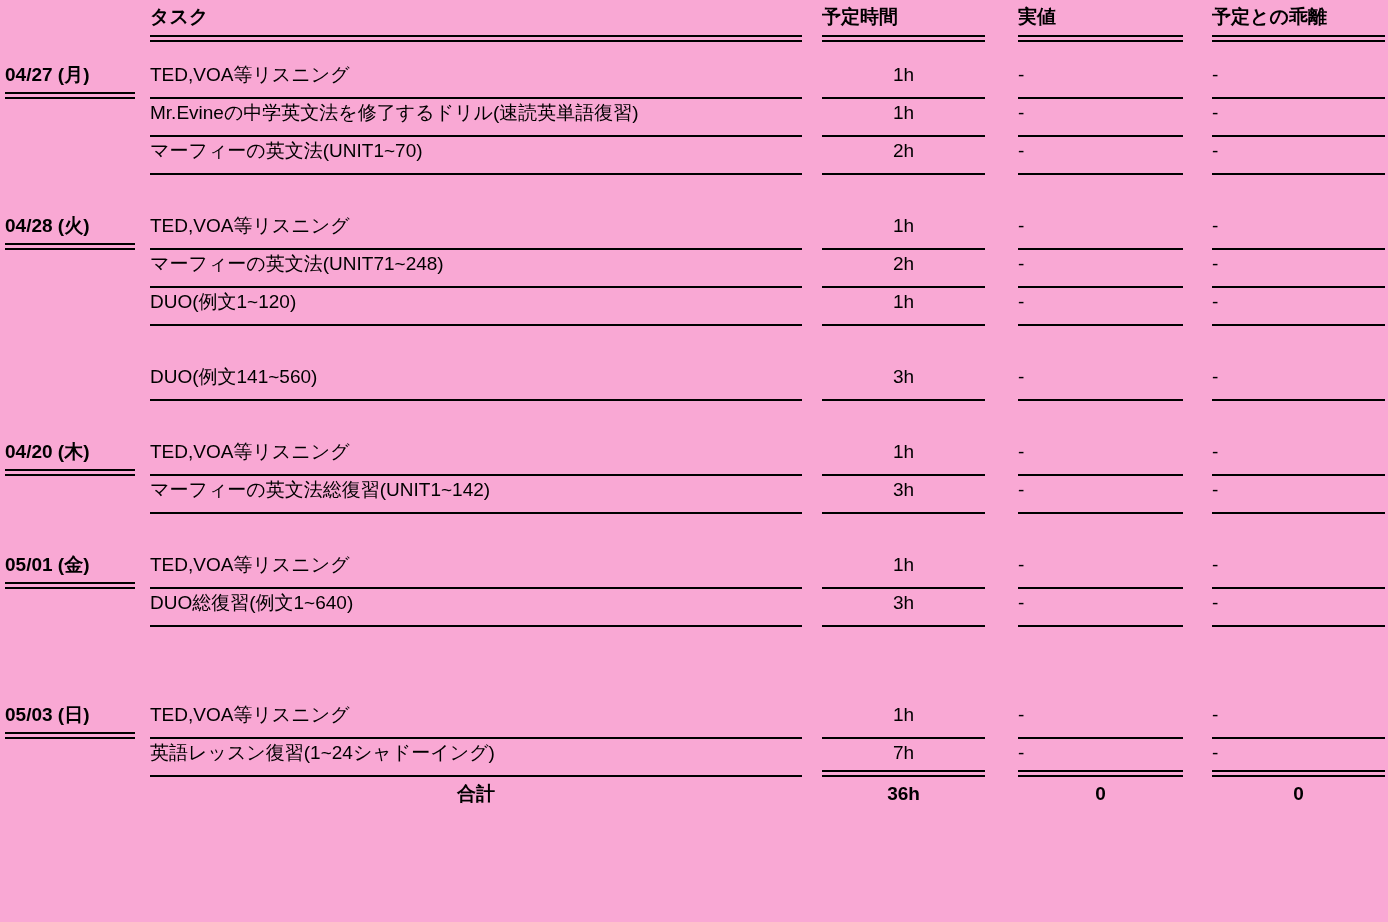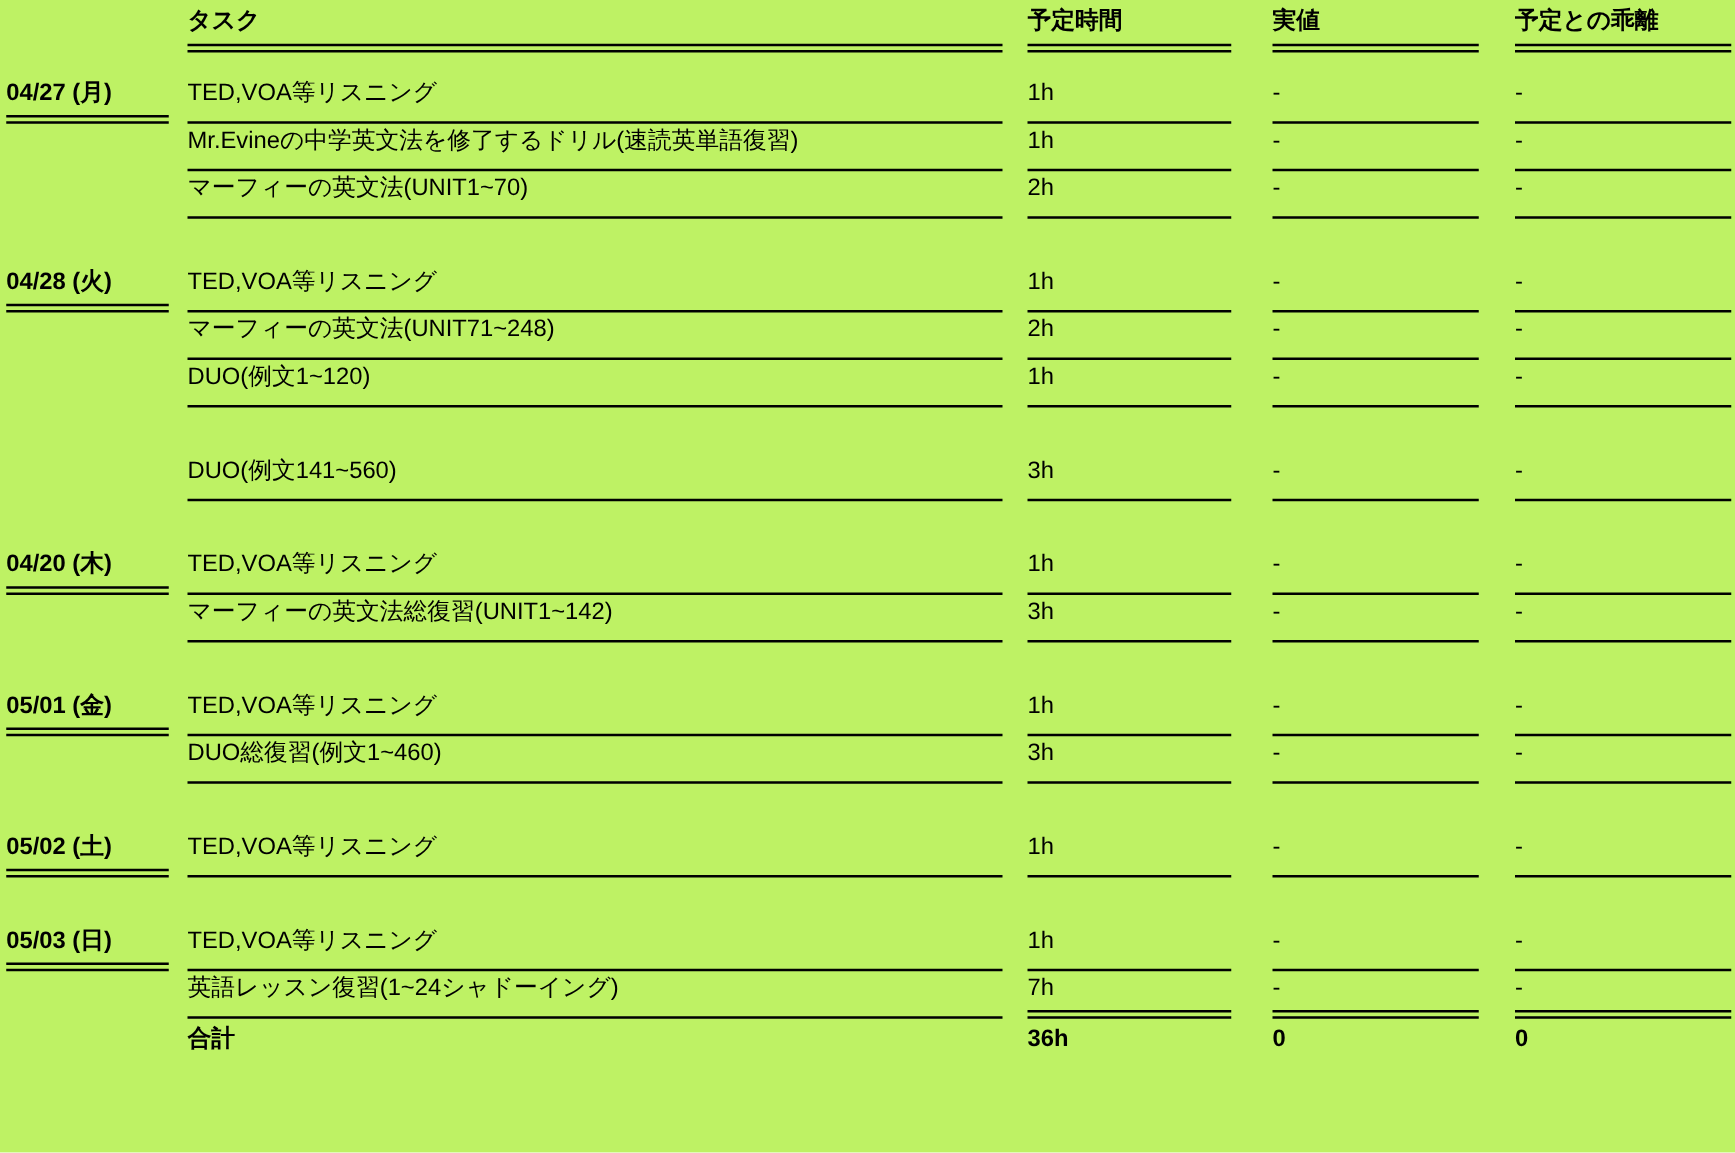--- a/index.html
+++ b/index.html
@@ -6,21 +6,21 @@
     margin: 0;
     padding: 0;
     background: #ffffff;
     color: #000000;
     font-family: "Liberation Sans", "DejaVu Sans", sans-serif;
   }
   .sheet {
     width: 1388px;
     height: 922px;
     overflow: hidden;
-    background: #bef264;
+    background: #f9a8d4;
   }
   table.sched {
     border-collapse: separate;
     border-spacing: 0;
     table-layout: fixed;
     margin: 0 0 0 5px;
     width: 1380px;
   }
   td {
     padding: 0;
@@ -48,21 +48,21 @@
   }
   
   tr.total td {
     height: 36px;
     padding-top: 6px;
     font-weight: bold;
   }
   .u1 { border-bottom: 2px solid #000; }   
   .u2 { border-bottom: 7px double #000; }  
   .date { font-weight: bold; }
-  .right { text-align: left; }
+  .right { text-align: center; }
 </style>
 </head>
 <body>
 
 <div class="sheet">
   <table class="sched">
     <colgroup>
       <col style="width:130px">
       <col style="width:15px">
       <col style="width:652px">
@@ -210,41 +210,30 @@
           <td></td>
           <td class="right u1">1h</td>
           <td></td>
           <td class="u1">-</td>
           <td></td>
           <td class="u1">-</td>
         </tr>
         <tr class="trow">
           <td></td>
           <td></td>
-          <td class="u1">DUO総復習(例文1~460)</td>
+          <td class="u1">DUO総復習(例文1~640)</td>
           <td></td>
           <td class="right u1">3h</td>
           <td></td>
           <td class="u1">-</td>
           <td></td>
           <td class="u1">-</td>
         </tr>
         <tr class="gap">
           <td colspan="9"></td>
-        </tr>
-        <tr class="trow">
-          <td class="date u2">05/02 (土)</td>
-          <td></td>
-          <td class="u1">TED,VOA等リスニング</td>
-          <td></td>
-          <td class="right u1">1h</td>
-          <td></td>
-          <td class="u1">-</td>
-          <td></td>
-          <td class="u1">-</td>
         </tr>
         <tr class="gap">
           <td colspan="9"></td>
         </tr>
         <tr class="trow">
           <td class="date u2">05/03 (日)</td>
           <td></td>
           <td class="u1">TED,VOA等リスニング</td>
           <td></td>
           <td class="right u1">1h</td>

